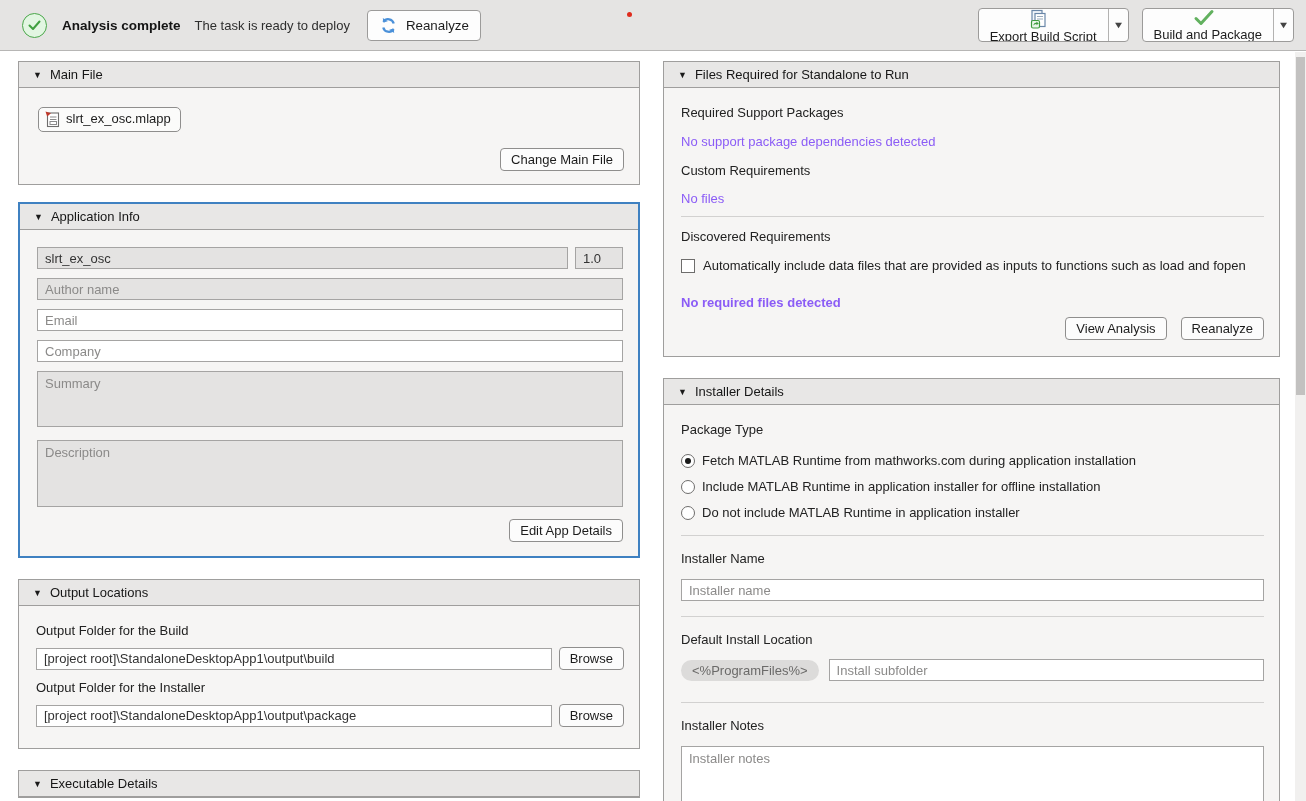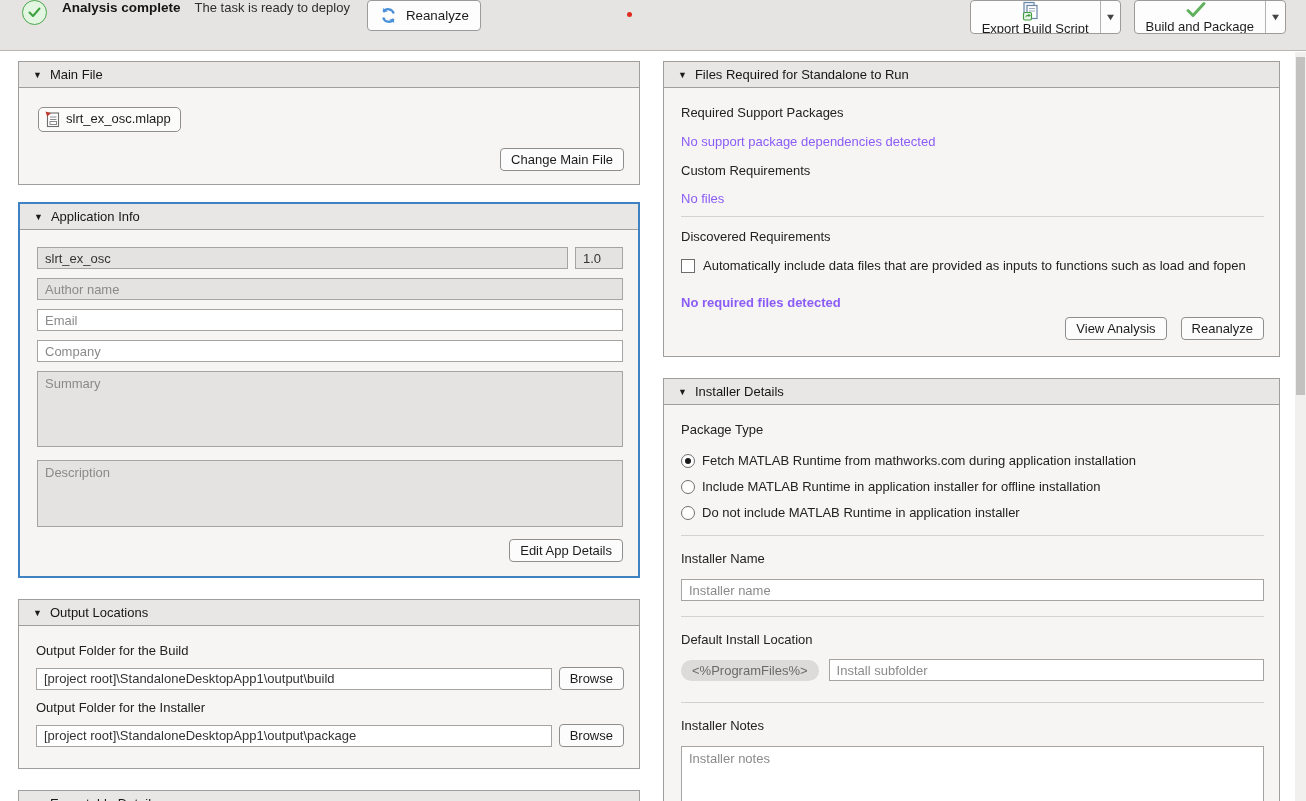--- a/index.html
+++ b/index.html
@@ -5,21 +5,21 @@
   * { margin:0; padding:0; box-sizing:border-box; }
   html,body { width:1306px; height:801px; overflow:hidden; }
   body {
     font-family:"Liberation Sans","DejaVu Sans",sans-serif;
     font-size:13px; color:#1c1c1c; background:#ffffff; position:relative;
   }
 
   
   .toolbar {
     height:51px; background:#e5e4e3; border-bottom:1px solid #b7b6b5;
-    display:flex; align-items:flex-start; padding:0 18px 0 22px; position:relative;
+    display:flex; align-items:center; padding:0 10px 0 22px; position:relative;
   }
   .status-circle {
     width:25px; height:25px; border-radius:50%;
     background:#e2f6e2; border:1.5px solid #4aa64a;
     display:flex; align-items:center; justify-content:center; flex:0 0 auto;
   }
   .status-title { font-weight:bold; margin-left:15px; font-size:13.5px; color:#141414; }
   .status-sub { margin-left:14px; color:#2e2e2e; }
   .tb-btn {
     display:flex; align-items:center; background:#fdfdfd;
@@ -64,21 +64,21 @@
   .sec-body { padding:17px 15px 14px 17px; }
 
   .lbl { color:#222; }
   .muted { color:#8b5cf6; }
 
   .txt-input, .txt-area {
     width:100%; border:1px solid #a5a4a3; background:#ffffff;
     font-family:inherit; font-size:13px; color:#333; padding:2px 7px;
     height:22px; border-radius:0; display:block;
   }
-  .txt-area { height:76px; resize:none; padding-top:4px; }
+  .txt-area { height:56px; resize:none; padding-top:4px; }
   .gray { background:#e4e3e2; }
   ::placeholder { color:#8b8a89; opacity:1; }
 
   .btn {
     background:#fcfcfc; border:1px solid #8f8e8d; border-radius:4px;
     padding:3px 10px; font-family:inherit; font-size:13px; color:#1c1c1c;
     cursor:pointer; white-space:nowrap;
   }
   .btn-row { display:flex; justify-content:flex-end; gap:14px; }
 

